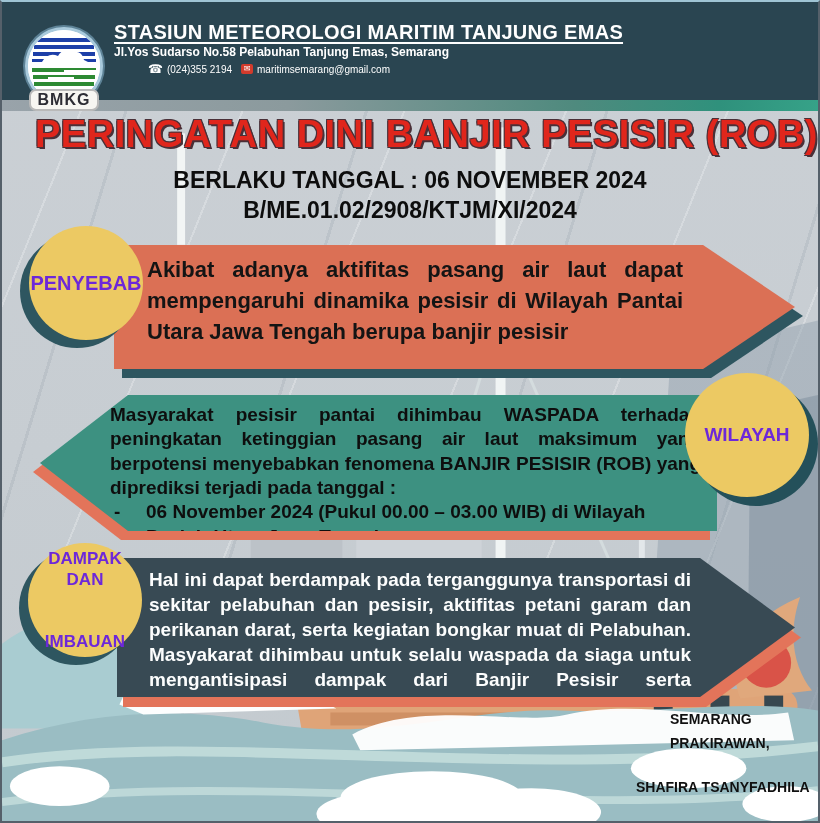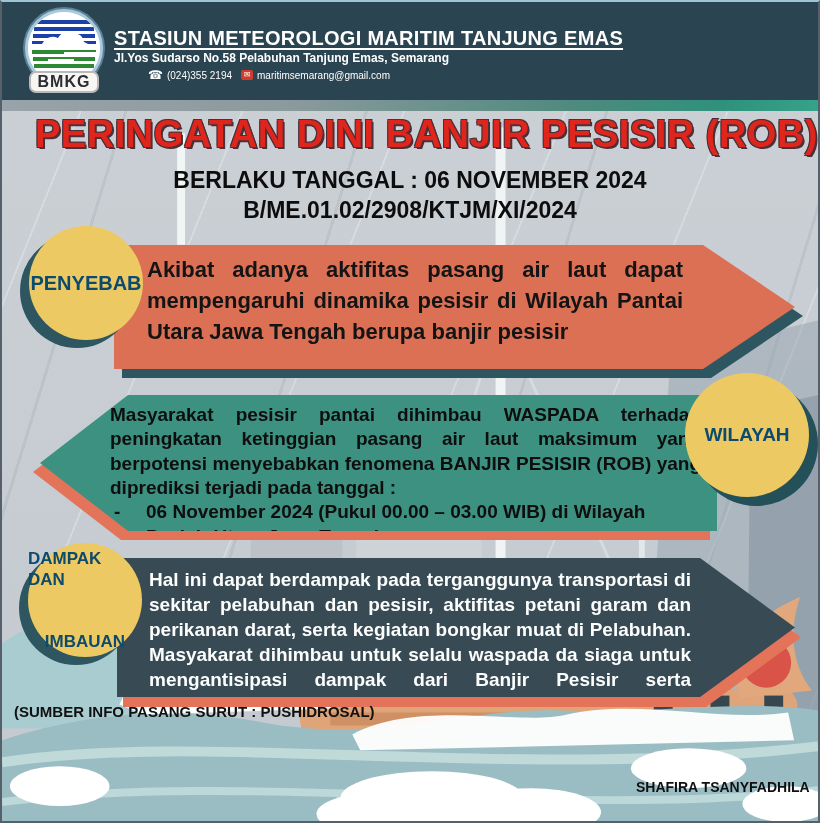--- a/index.html
+++ b/index.html
@@ -4,30 +4,30 @@
 <style>
   html,body{margin:0;padding:0;background:#e8e8e8;}
   .poster{
     position:relative;width:820px;height:823px;overflow:hidden;
     font-family:"Liberation Sans",sans-serif;
     background:linear-gradient(180deg,#cbd0d5 0%,#c7cdd2 55%,#c3cacf 100%);
     border:2px solid #55606a;border-top-color:#9fc4d4;box-sizing:border-box;
   }
   
   .header{position:absolute;top:0;left:0;right:0;height:98px;background:#2a4551;z-index:6;}
-  .logo-wrap{position:absolute;left:20px;top:7px;width:84px;z-index:7;}
+  .logo-wrap{position:absolute;left:20px;top:25px;width:84px;z-index:7;}
   .logo-circle{width:72px;height:72px;border-radius:50%;background:#fff;border:3px solid #a9cadc;
     box-shadow:0 0 0 2px #5d8296;overflow:hidden;margin:0 auto;}
   .logo-label{position:relative;margin:-16px auto 0;width:fit-content;background:#f7f6f2;
     border:2px solid #b9b9b9;border-radius:7px;font-weight:800;font-size:16px;color:#2c2c34;
     text-align:center;padding:0 7px;letter-spacing:1px;}
   .h-text{position:absolute;left:112px;top:9px;color:#fff;}
   .h-line1{font-size:15px;font-weight:700;letter-spacing:.4px;}
   .h-line2{font-size:20px;font-weight:800;letter-spacing:.3px;text-decoration:underline;
-    text-decoration-thickness:2px;text-underline-offset:3px;margin-top:16px;}
+    text-decoration-thickness:2px;text-underline-offset:3px;margin-top:10px;}
   .h-line3{font-size:12px;font-weight:600;margin-top:1px;}
   .h-line4{font-size:10px;margin-top:4px;display:flex;align-items:center;gap:9px;padding-left:34px;}
   .contact-group{display:flex;align-items:center;gap:4px;}
   .phone-glyph{font-size:12px;line-height:1;}
   .mail-glyph{display:inline-flex;align-items:center;justify-content:center;width:12px;height:10px;
     background:#d33b2c;color:#fff;font-size:8px;border-radius:2px;line-height:1;}
   .strip{position:absolute;top:98px;left:0;right:0;height:11px;z-index:6;
     background:linear-gradient(90deg,#99a3aa 0%,#8b9a9d 35%,#4f8a7e 70%,#2f917c 88%,#36a288 100%);}
   
   .rain{position:absolute;left:0;right:0;top:109px;bottom:0;z-index:1;opacity:.55;
@@ -53,22 +53,22 @@
   .a2{background:#3d9181;clip-path:polygon(0 50%,13% 0,100% 0,100% 100%,13% 100%);
     padding:8px 16px 6px 70px;}
   .a2 .par{margin:0;font-size:19px;font-weight:800;line-height:1.28;text-align:justify;color:#0e0e0e;}
   .bullet-row{display:flex;font-size:19px;font-weight:800;line-height:1.28;color:#0e0e0e;}
   .bullet-dash{flex:none;width:32px;padding-left:4px;}
   .a3{background:#384a54;clip-path:polygon(0 0,86% 0,100% 50%,86% 100%,0 100%);
     padding:9px 104px 8px 32px;}
   .a3 p{margin:0;font-size:19px;font-weight:800;line-height:1.32;text-align:justify;color:#fcfdfd;}
   
   .circle{position:absolute;z-index:5;border-radius:50%;background:#ecc963;display:flex;
-    flex-direction:column;align-items:center;justify-content:center;text-align:left;
-    font-weight:700;color:#0c4a6e;}
+    flex-direction:column;align-items:center;justify-content:center;text-align:center;
+    font-weight:700;color:#6d28d9;}
   .c1{left:27px;top:224px;width:114px;height:114px;box-shadow:-9px 8px 0 #2e5660;font-size:20px;}
   .c2{left:683px;top:371px;width:124px;height:124px;box-shadow:9px 9px 0 #24505a;font-size:19px;line-height:1.2;gap:12px;}
   .c3{left:26px;top:541px;width:114px;height:114px;box-shadow:-9px 8px 0 #2e5660;font-size:17px;line-height:1.25;gap:40px;}
   
   .source{position:absolute;left:12px;top:701px;z-index:5;font-size:15px;font-weight:800;color:#101010;}
   .sign{position:absolute;left:668px;top:706px;z-index:5;font-size:14px;font-weight:800;color:#101010;line-height:1.7;}
   .sig-name{position:absolute;left:634px;top:777px;z-index:5;font-size:14px;font-weight:800;color:#101010;}
 </style>
 </head>
 <body>
@@ -185,16 +185,19 @@
   <div class="arrow-wrap aw3">
     <div class="arrow a3">
       <p>Hal ini dapat berdampak pada terganggunya transportasi di sekitar pelabuhan dan pesisir, aktifitas petani garam dan perikanan darat, serta kegiatan bongkar muat di Pelabuhan. Masyakarat dihimbau untuk selalu waspada da siaga untuk mengantisipasi dampak dari Banjir Pesisir serta memperhatikan update informasi cuaca maritim dari BMKG</p>
     </div>
   </div>
   <div class="circle c3">
     <span>DAMPAK DAN</span>
     <span>IMBAUAN</span>
   </div>
 
-  <div class="source">(SUMBER INFO PASANG SURUT : PUSHIDROSAL)</div>
+  <div class="sign">
+    <div>SEMARANG</div>
+    <div>PRAKIRAWAN,</div>
+  </div>
   <div class="sig-name">SHAFIRA TSANYFADHILA</div>
 
 </div>
 
 </body></html>

